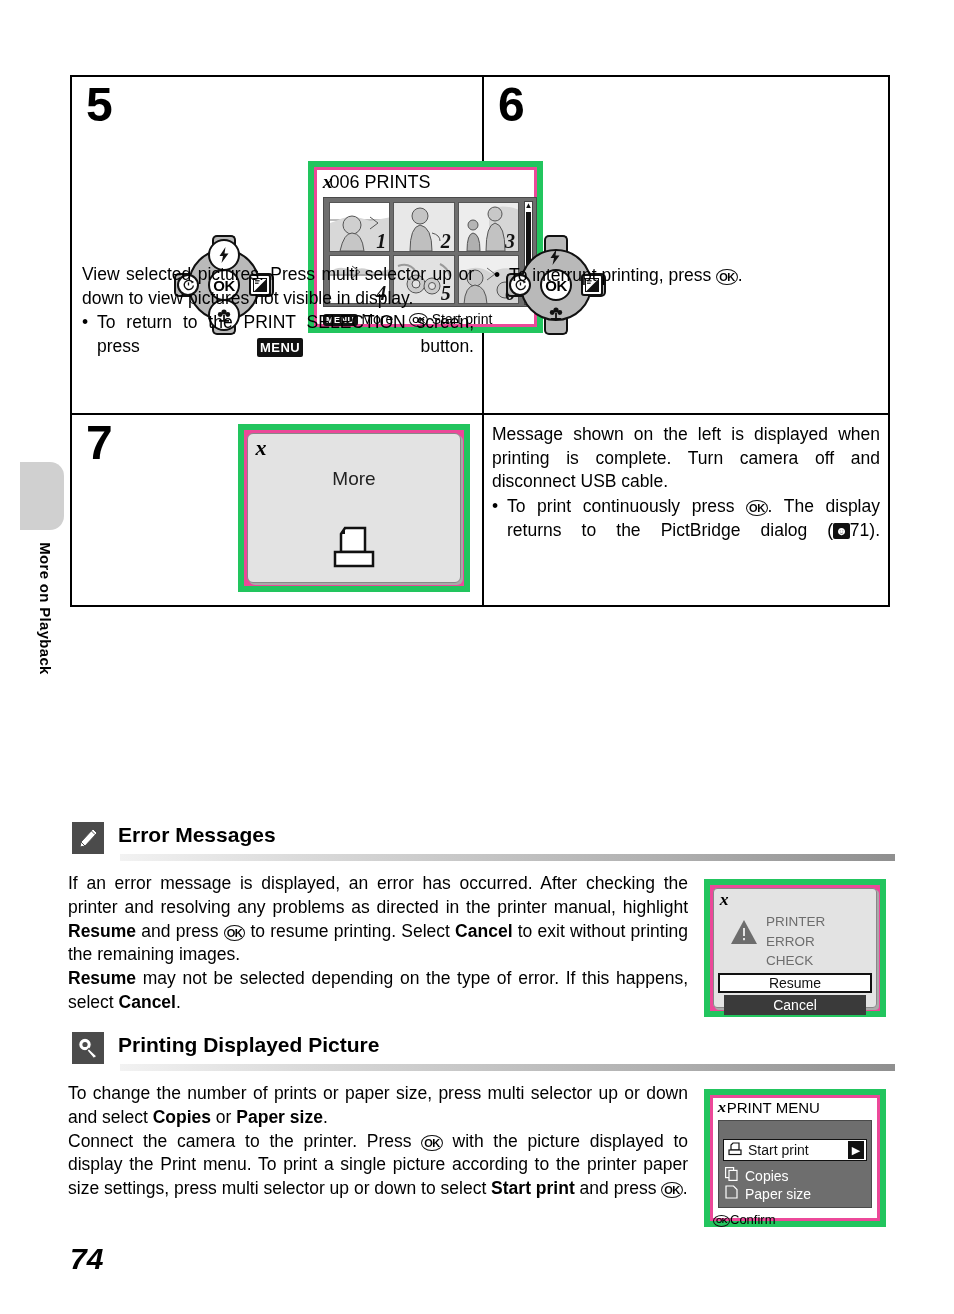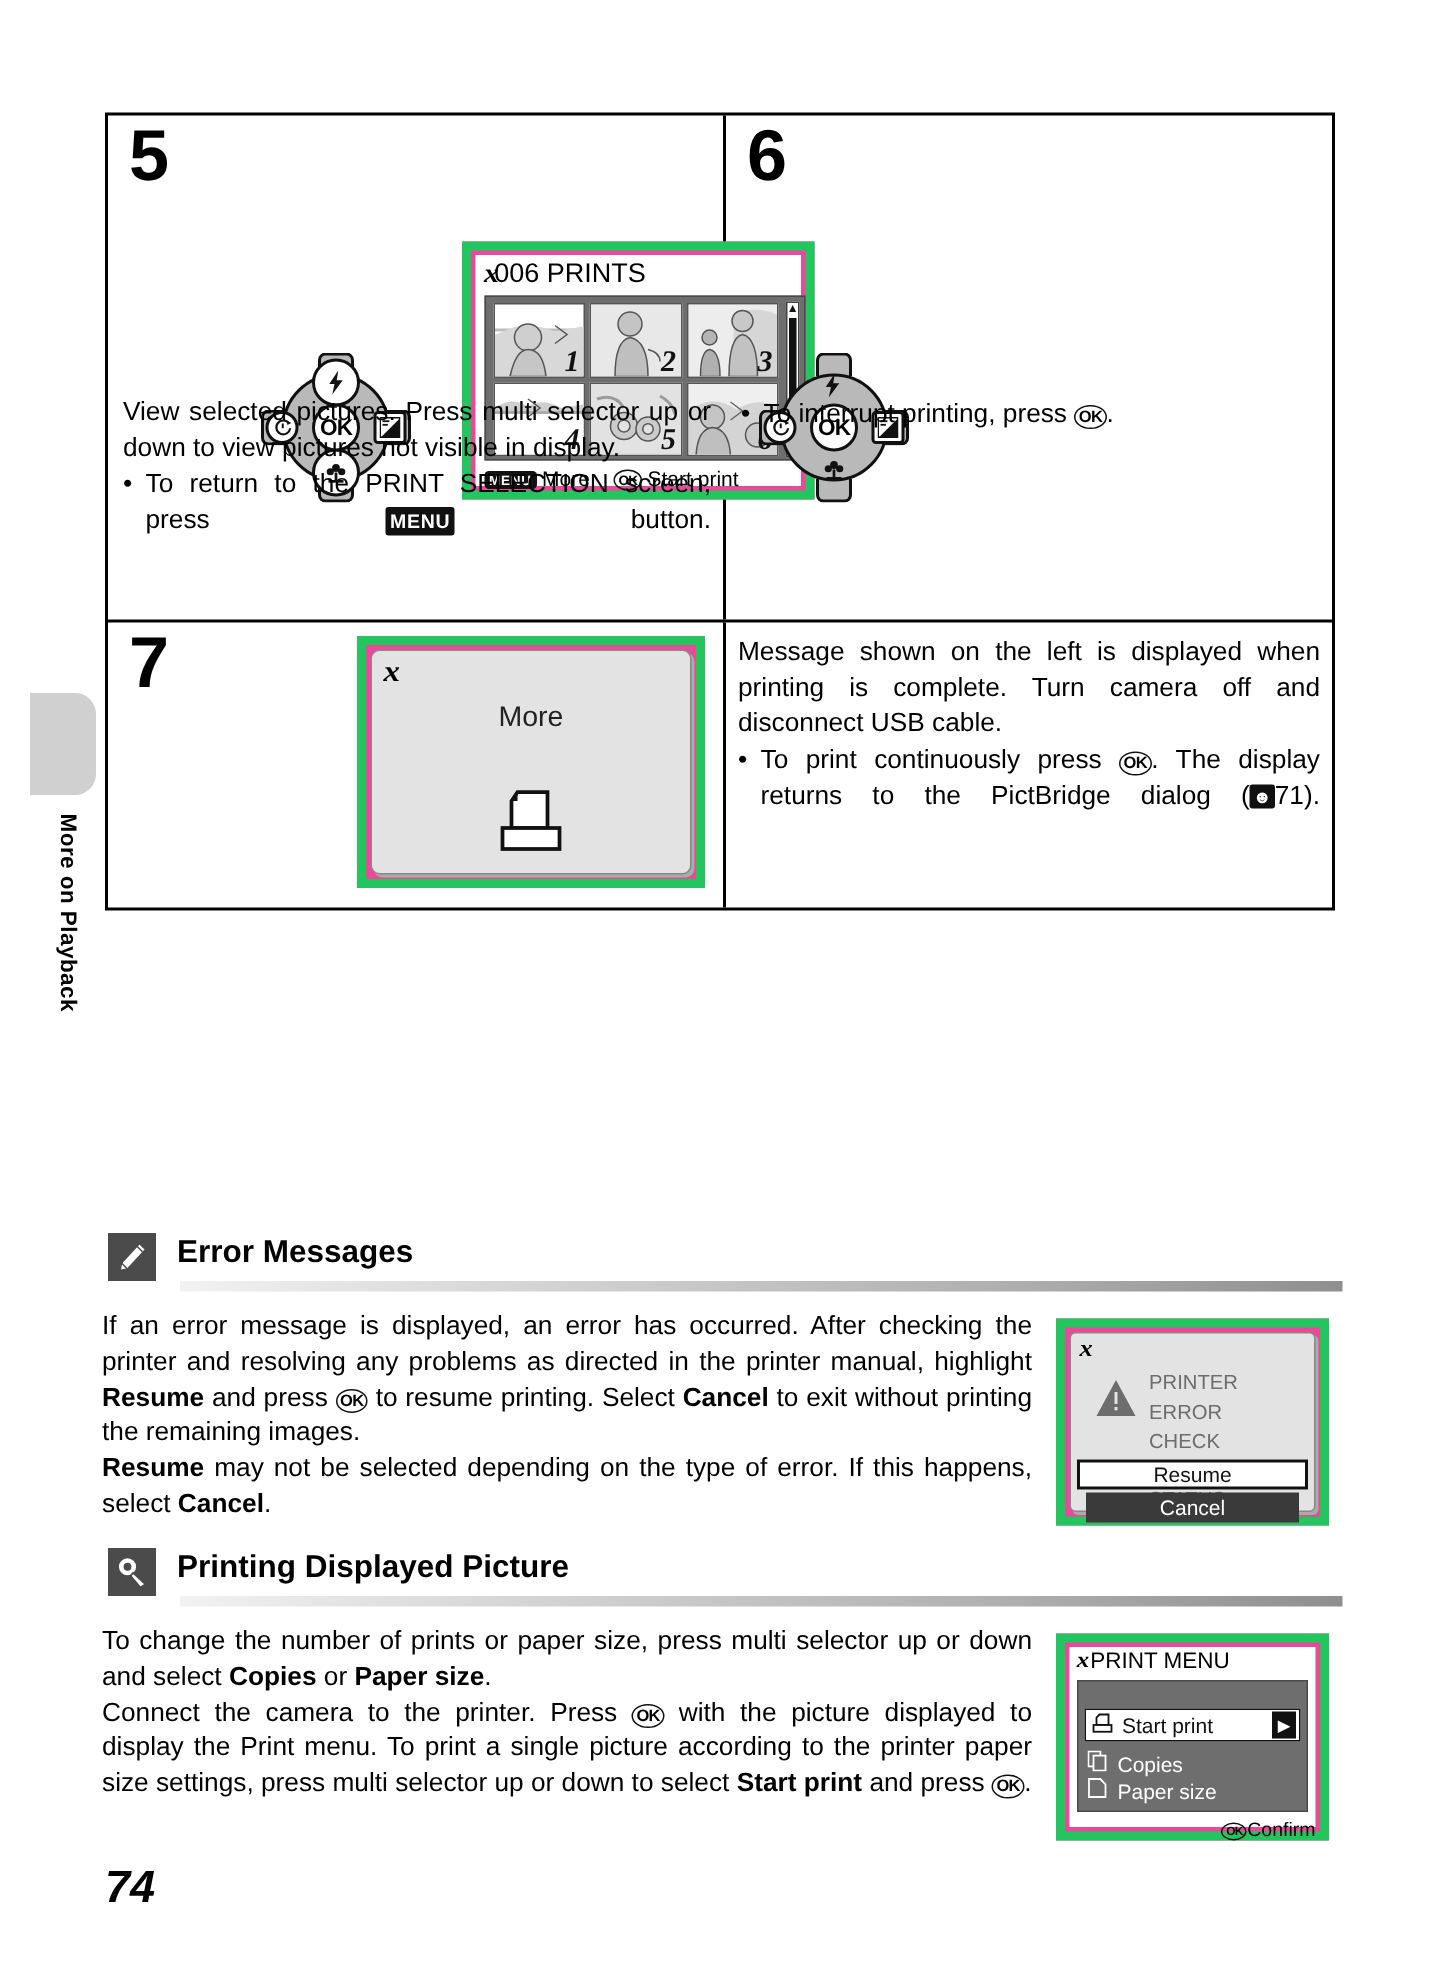--- a/index.html
+++ b/index.html
@@ -250,21 +250,21 @@
   }
   #pm-copies {
     position:absolute; left:6px; top:46px; display:flex; align-items:center; gap:7px;
     font-size:14px; color:#fff;
   }
   #pm-paper {
     position:absolute; left:6px; top:64px; display:flex; align-items:center; gap:7px;
     font-size:14px; color:#fff;
   }
   #pm-confirm {
-    position:absolute; left:0; right:0; top:114px; text-align:right; font-size:13px;
+    position:absolute; left:0; right:0; top:114px; text-align:left; font-size:13px;
   }
   .tiny-ok {
     display:inline-block; border:1.3px solid #111; border-radius:50%;
     font-size:8px; font-weight:bold; line-height:10px; padding:0 2px;
     letter-spacing:-0.5px; vertical-align:1px;
   }
   b { font-weight:bold; }
   .okglyph {
     display:inline-block; border:1.5px solid #111; border-radius:50%;
     font-size:11px; font-weight:bold; line-height:14px; padding:0 2px;

